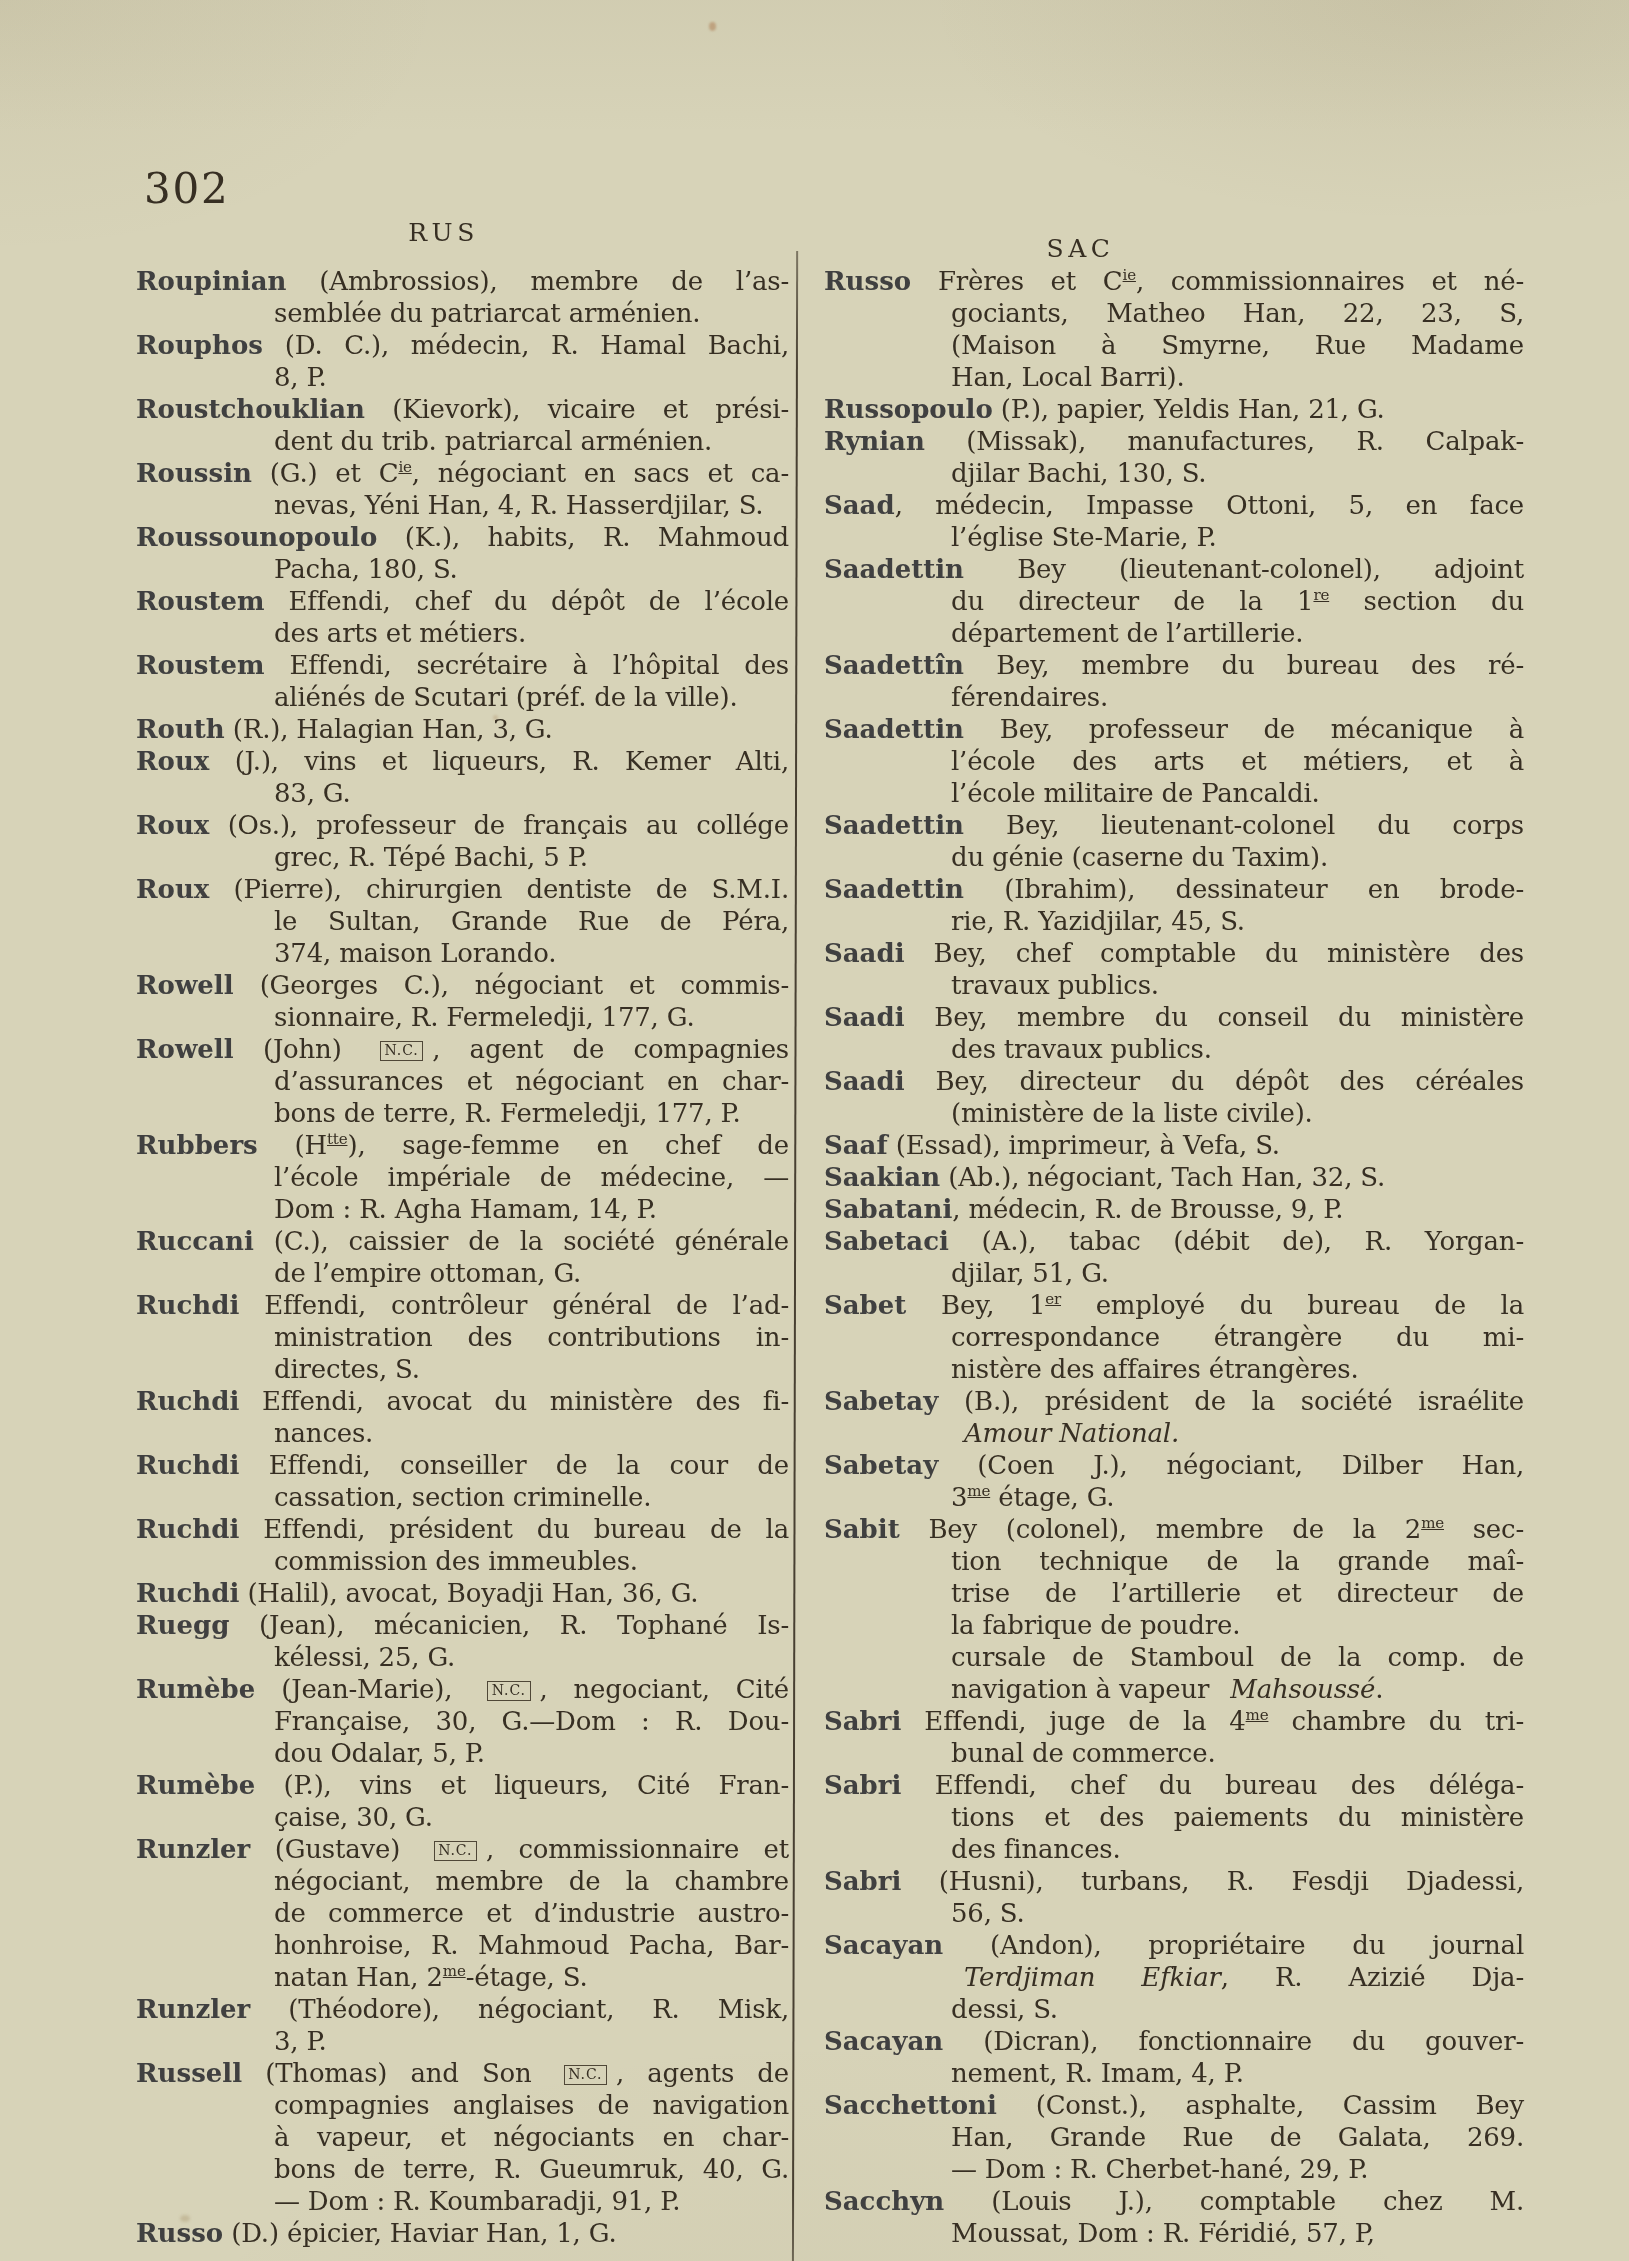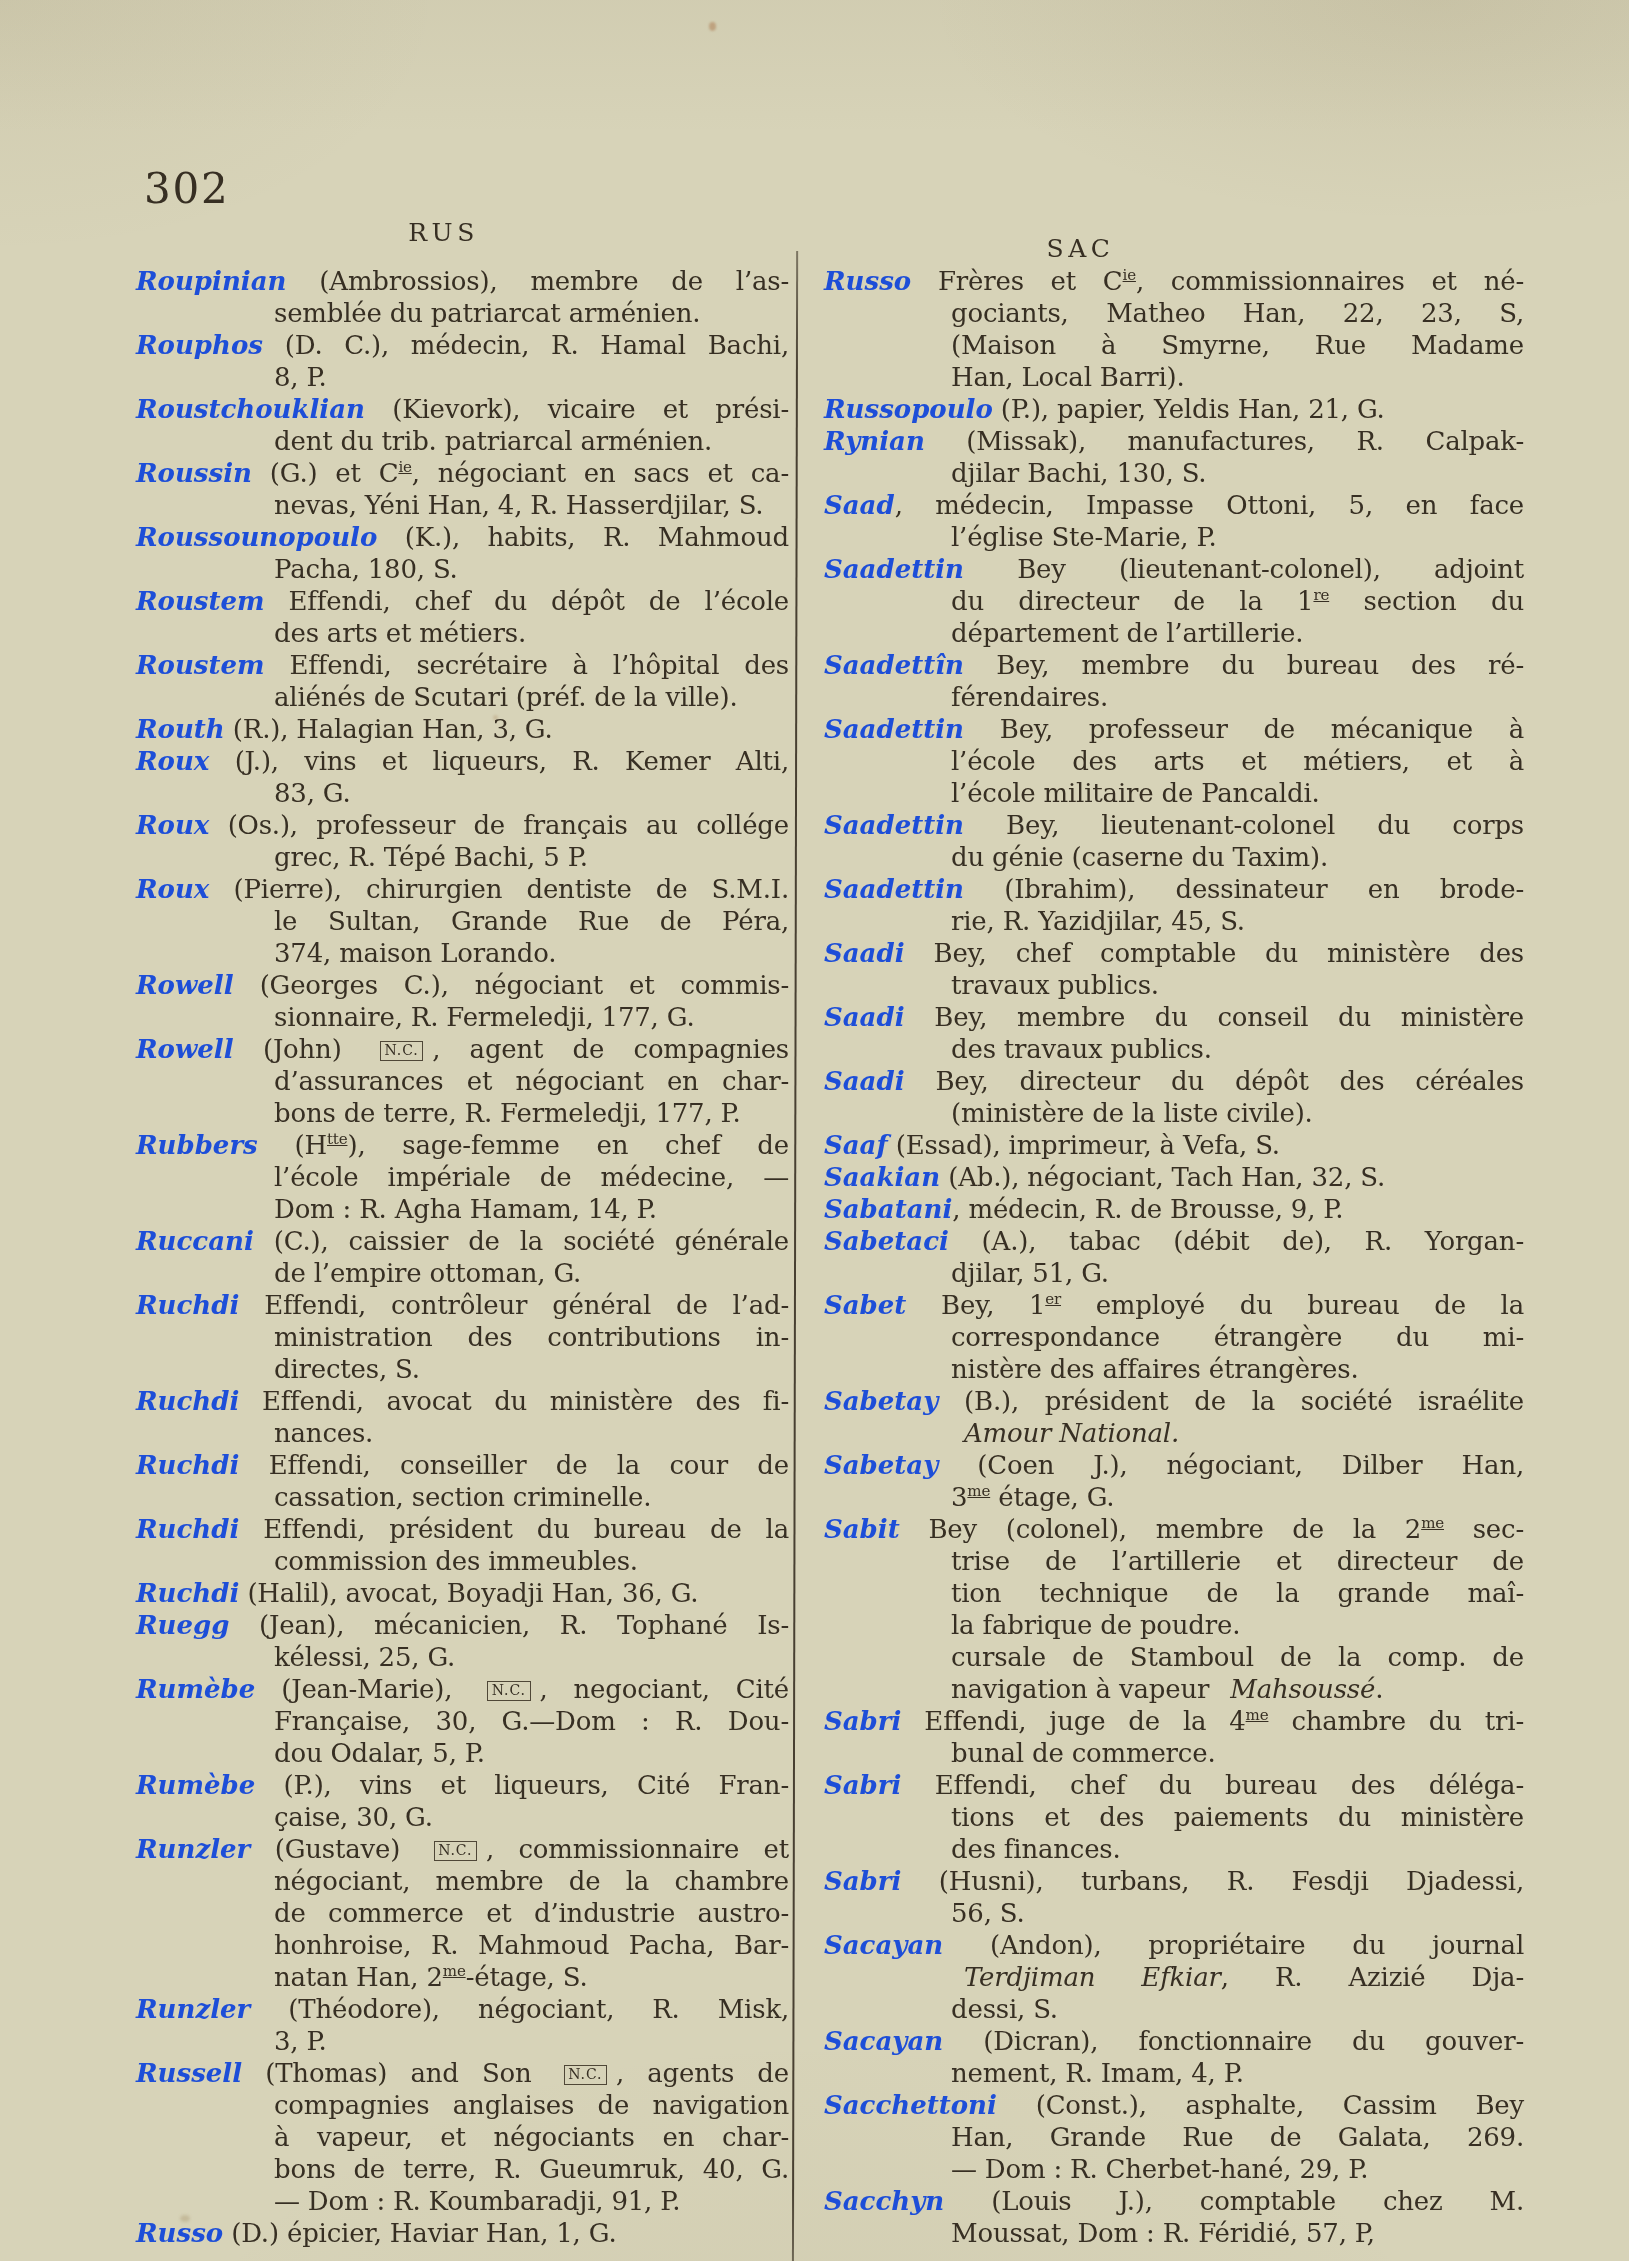--- a/index.html
+++ b/index.html
@@ -41,21 +41,21 @@
 
   .entry{margin:0;}
   .line{
     font-size:26px;line-height:32px;letter-spacing:-0.2px;
     text-align:justify;text-align-last:justify;
     white-space:normal;
   }
   .line.cont{margin-left:138px;}
   .col.right .line.cont{margin-left:127px;}
   .line.last{text-align:left;text-align-last:left;}
-  .nm{font-weight:bold;color:#1d4ed8;letter-spacing:0;font-style:italic;}
+  .nm{font-weight:bold;color:#404040;letter-spacing:0;}
   sup{font-size:58%;line-height:0;vertical-align:super;text-decoration:underline;text-underline-offset:1.4px;}
   em{font-style:italic;margin-left:13px;}
   .nc{
     display:inline-block;border:1.4px solid rgba(55,46,32,.85);
     font-size:54%;line-height:1.05;padding:0.9px 3.6px 1.8px;
     vertical-align:2.7px;letter-spacing:0.9px;margin:0 9px;
   }
 </style>
 </head>
 <body>
@@ -265,22 +265,22 @@
       <div class="entry">
         <div class="line"><span class="nm">Sabetay</span> (B.), président de la société israélite</div>
         <div class="line cont last"><em>Amour National.</em></div>
       </div>
       <div class="entry">
         <div class="line"><span class="nm">Sabetay</span> (Coen J.), négociant, Dilber Han,</div>
         <div class="line cont last">3<sup>me</sup> étage, G.</div>
       </div>
       <div class="entry">
         <div class="line"><span class="nm">Sabit</span> Bey (colonel), membre de la 2<sup>me</sup> sec-</div>
+        <div class="line cont">tion technique de la grande maî-</div>
         <div class="line cont">trise de l’artillerie et directeur de</div>
-        <div class="line cont">tion technique de la grande maî-</div>
         <div class="line cont last">la fabrique de poudre.</div>
       </div>
       <div class="entry">
         <div class="line cont">cursale de Stamboul de la comp. de</div>
         <div class="line cont last">navigation à vapeur <em>Mahsoussé</em>.</div>
       </div>
       <div class="entry">
         <div class="line"><span class="nm">Sabri</span> Effendi, juge de la 4<sup>me</sup> chambre du tri-</div>
         <div class="line cont last">bunal de commerce.</div>
       </div>

